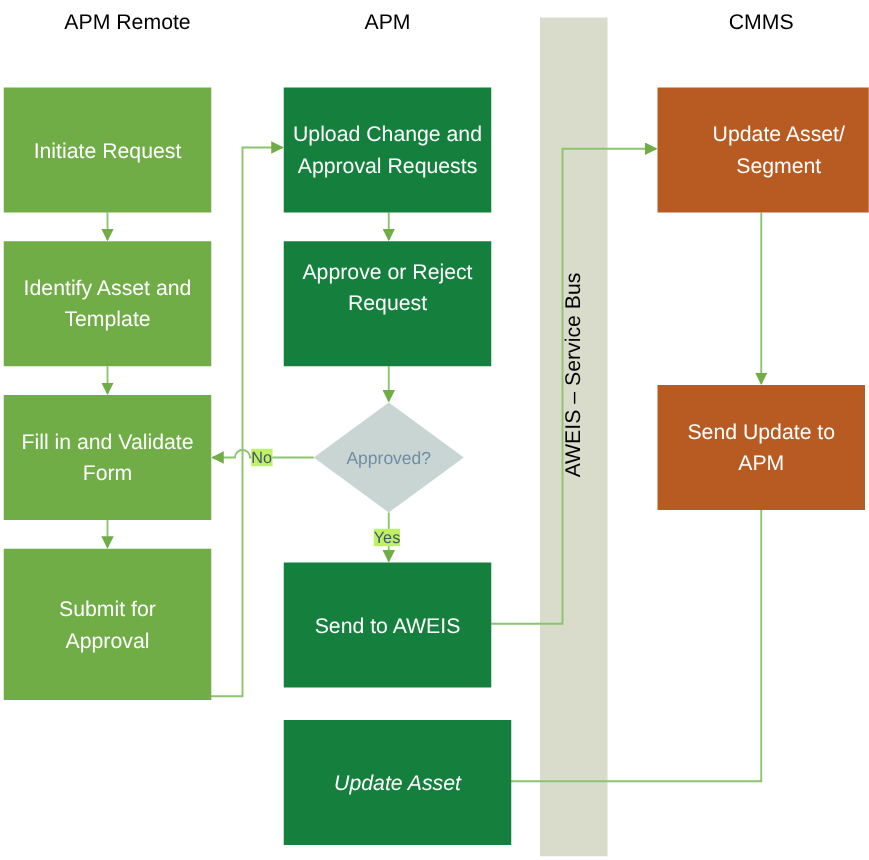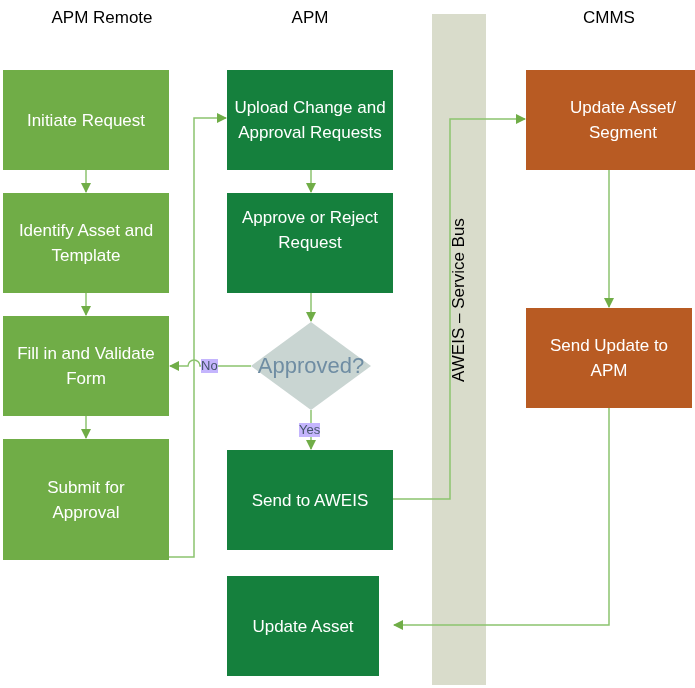--- a/index.html
+++ b/index.html
@@ -9,22 +9,22 @@
   .bus { position:absolute; left:432px; top:14px; width:54px; height:671px; background:#d9dccb; }
   .bus-label { position:absolute; left:459px; top:300px; transform:translate(-50%,-50%) rotate(-90deg);
                white-space:nowrap; font-size:17px; color:#000; }
   .box { position:absolute; display:flex; align-items:center; justify-content:center;
          text-align:center; color:#fff; font-size:17px; line-height:25px; box-sizing:border-box; padding:0 19px; }
   .green { background:#70ad47; }
   .blue { background:#15803d; }
   .orange { background:#b85b23; }
   svg.conn { position:absolute; left:0; top:0; }
   .diamond-label { position:absolute; left:311px; top:366px; transform:translate(-50%,-50%);
-                   font-size:22px; color:#6f8da3; white-space:nowrap; }
-  .edge-label { position:absolute; font-size:13px; color:#44546a; background:#c4b5fd; line-height:14px; }
+                   font-size:14px; color:#6f8da3; white-space:nowrap; }
+  .edge-label { position:absolute; font-size:13px; color:#44546a; background:#bef264; line-height:14px; }
 </style>
 </head>
 <body>
 
 <div class="lane-title" style="left:16px;width:172px;">APM Remote</div>
 <div class="lane-title" style="left:227px;width:166px;">APM</div>
 <div class="lane-title" style="left:526px;width:166px;">CMMS</div>
 
 <div class="bus"></div>
 <div class="bus-label">AWEIS – Service Bus</div>
@@ -62,21 +62,21 @@
 </svg>
 
 <div class="box green" style="left:3px;top:70px;width:166px;height:100px;">Initiate Request</div>
 <div class="box green" style="left:3px;top:193px;width:166px;height:100px;padding:0 14px;">Identify Asset and Template</div>
 <div class="box green" style="left:3px;top:316px;width:166px;height:100px;padding:12px 14px;">Fill in and Validate Form</div>
 <div class="box green" style="left:3px;top:439px;width:166px;height:121px;">Submit for Approval</div>
 
 <div class="box blue" style="left:227px;top:70px;width:166px;height:100px;padding:0 4px;">Upload Change and Approval Requests</div>
 <div class="box blue" style="left:227px;top:193px;width:166px;height:100px;padding:0 12px;align-items:flex-start;padding-top:12px;">Approve or Reject Request</div>
 <div class="box blue" style="left:227px;top:450px;width:166px;height:100px;">Send to AWEIS</div>
-<div class="box blue" style="left:227px;top:576px;width:152px;height:100px;">Update Asset</div>
+<div class="box blue" style="left:227px;top:576px;width:182px;height:100px;font-style:italic;">Update Asset</div>
 
 <div class="diamond-label">Approved?</div>
 
 <div class="edge-label" style="left:201px;top:359px;">No</div>
 <div class="edge-label" style="left:299px;top:423px;">Yes</div>
 
 <div class="box orange" style="left:526px;top:70px;width:194px;height:100px;padding:0 26px;">Update Asset/ Segment</div>
 <div class="box orange" style="left:526px;top:308px;width:166px;height:100px;padding:0 18px;">Send Update to APM</div>
 
 </body></html>

